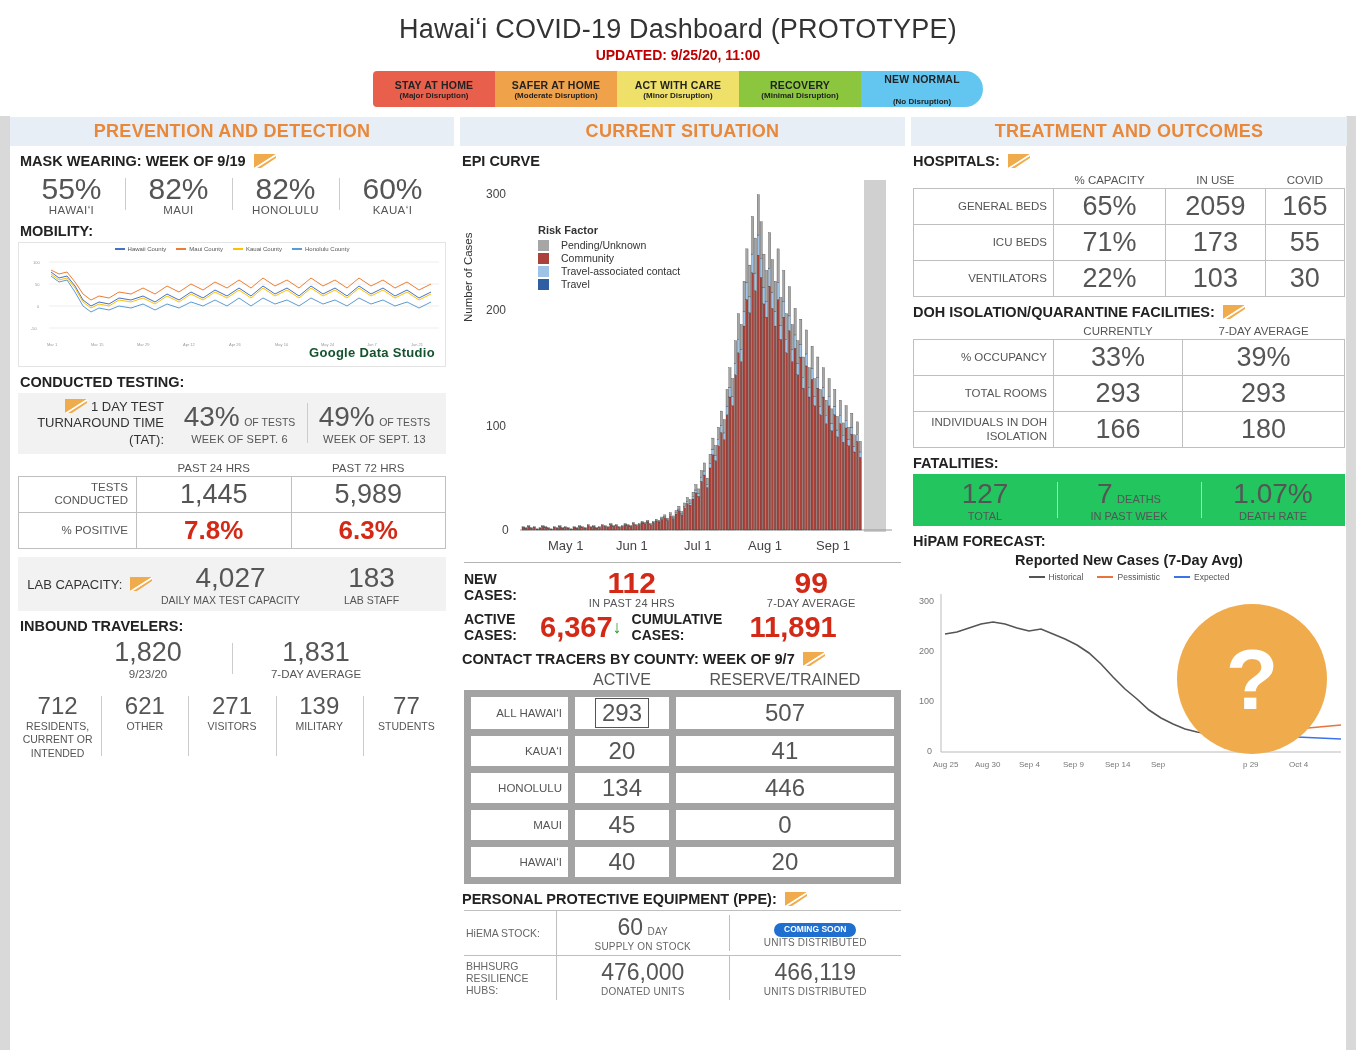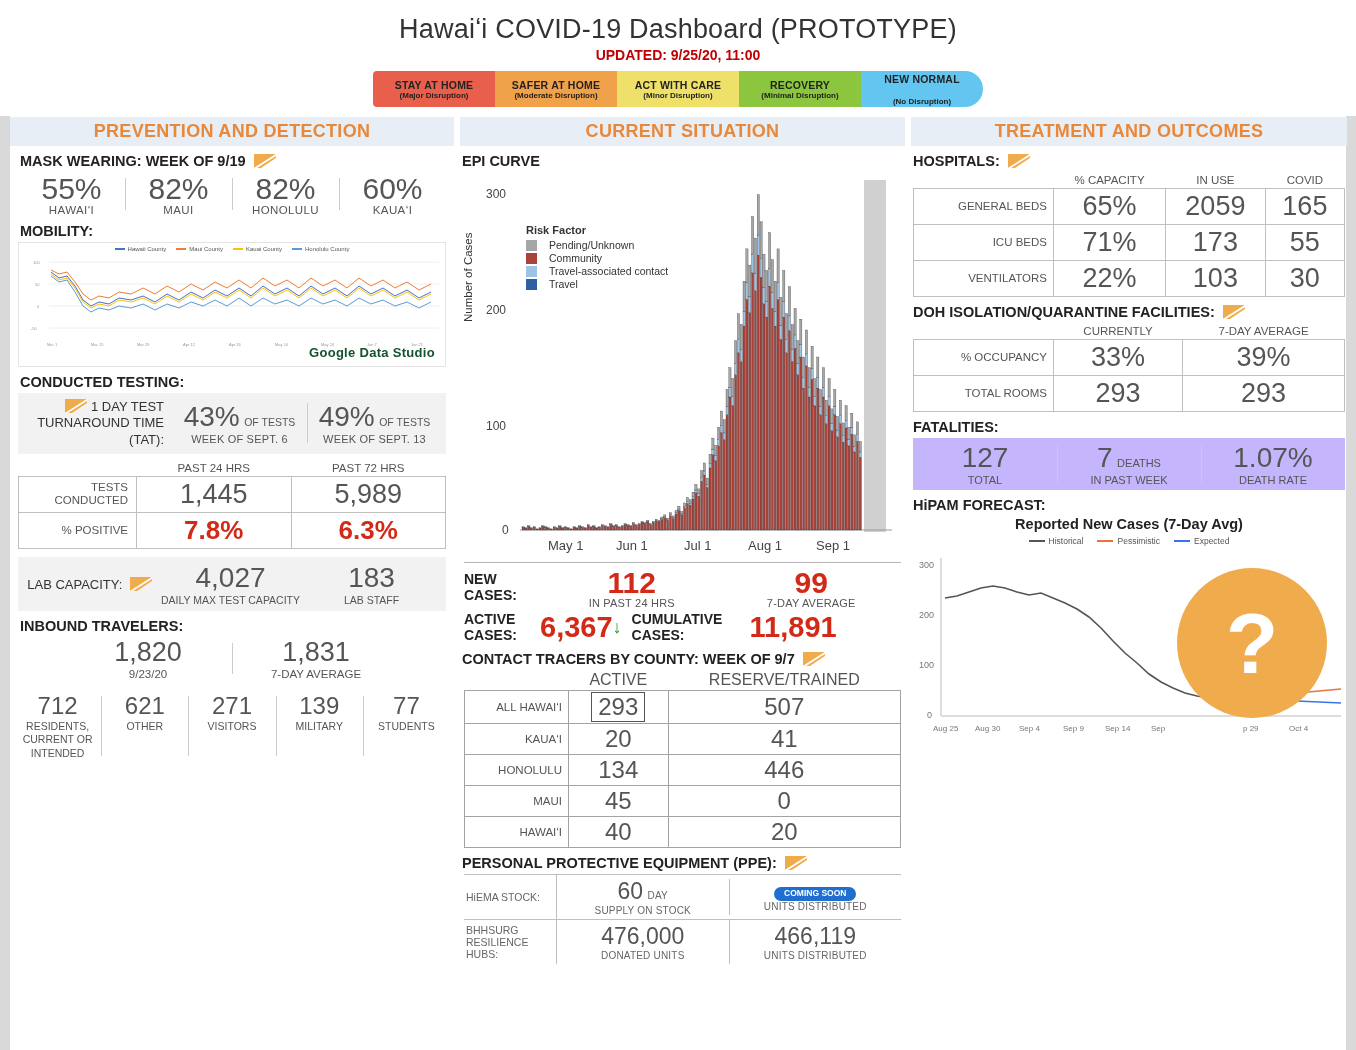--- a/index.html
+++ b/index.html
@@ -86,60 +86,60 @@
   .inb-sub { font-size:11.5px; color:#555; }
 
   .inb2 { display:flex; margin-top:12px; padding:0 4px; }
   .inb2-cell { flex:1; text-align:center; position:relative; }
   .inb2-cell + .inb2-cell:before { content:""; position:absolute; left:0; top:4px; bottom:4px; width:1px; background:#ccc; }
   .inb2-big { font-size:24px; color:#555; font-weight:300; }
   .inb2-sub { font-size:10.5px; color:#555; line-height:1.25; }
 
   
   .epi-wrap { position:relative; margin:0 4px; height:390px; }
-  .epi-legend { position:absolute; left:62px; top:52px; font-size:11px; color:#333; }
+  .epi-legend { position:absolute; left:74px; top:52px; font-size:11px; color:#333; }
   .epi-legend .lg-t { font-weight:bold; margin-bottom:3px; }
   .epi-legend div.it { display:flex; align-items:center; gap:12px; margin-bottom:1px; font-size:10.5px; }
   .epi-legend i { width:11px; height:11px; display:inline-block; }
   .ylabel { position:absolute; left:-2px; top:150px; transform:rotate(-90deg); transform-origin:left top; font-size:11.5px; color:#333; }
 
   .new-cases { display:flex; align-items:center; border-top:1px solid #b4b4b4; margin:0 4px; padding-top:3px; }
   .nc-lbl { width:78px; font-size:14px; font-weight:bold; color:#222; line-height:1.1; }
   .nc-item { flex:1; text-align:center; }
   .nc-big { font-size:30px; color:#d32a17; font-weight:bold; }
   .nc-sub { font-size:11px; color:#555; letter-spacing:.2px; margin-top:-3px; }
 
   .active-row { display:flex; align-items:center; margin:2px 4px 0 4px; }
   .ar-lbl { font-size:14px; font-weight:bold; color:#222; line-height:1.1; }
   .ar-big { font-size:29px; color:#d32a17; font-weight:bold; }
   .arrow-dn { color:#2e9b2e; font-size:18px; font-weight:bold; }
 
   table.ct { border-collapse:collapse; width:calc(100% - 8px); margin:2px 4px 0 4px; }
-  table.ct td { border:1px solid #a3a3a3; padding:1px 6px; }
+  table.ct td { border:7px solid #a3a3a3; padding:1px 6px; }
   .ct-hd { font-size:16px; color:#555; text-align:center; border:none !important; }
   .ct-lbl { font-size:11.5px; color:#555; text-align:right; width:104px; }
   .ct-val { font-size:24px; color:#555; text-align:center; font-weight:300; }
   .boxed { display:inline-block; border:1px solid #555; padding:0 6px; }
 
   .ppe-box { margin:0 4px; }
   .ppe-row { display:flex; align-items:center; border-top:1px solid #bfbfbf; }
   .ppe-lbl { width:92px; font-size:10.5px; color:#666; line-height:1.15; padding:4px 0 4px 2px; }
   .ppe-c { flex:1; text-align:center; padding:3px 0; border-left:1px solid #bfbfbf; }
   .ppe-big { font-size:23px; color:#555; font-weight:300; }
   .ppe-sub { font-size:10px; color:#666; letter-spacing:.2px; }
   .badge-soon { display:inline-block; background:#1f6fd0; color:#fff; font-size:8.5px; font-weight:bold; border-radius:9px; padding:2px 10px; line-height:1.15; text-align:center; }
 
   
   table.tx { border-collapse:collapse; width:calc(100% - 4px); margin:2px 2px 0 2px; }
   table.tx td { border:1px solid #bfbfbf; padding:2px 6px; }
   .tx-hd { font-size:11.5px; color:#555; text-align:center; border:none !important; }
   .tx-lbl { font-size:11.5px; color:#555; text-align:right; width:140px; line-height:1.15; }
   .tx-val { font-size:27px; color:#555; text-align:center; font-weight:300; }
 
-  .fat-row { display:flex; margin:2px 2px 0 2px; background:#c4b5fd; padding:4px 0; }
+  .fat-row { display:flex; margin:2px 2px 0 2px; background:#22c55e; padding:4px 0; }
   .fat-cell { flex:1; text-align:center; position:relative; }
   .fat-cell + .fat-cell:before { content:""; position:absolute; left:0; top:4px; bottom:4px; width:1px; background:#ccc; }
   .fat-big { font-size:28px; color:#555; font-weight:300; }
   .fat-sub { font-size:11px; color:#555; }
   .inline-sub { font-size:11px; color:#555; }
 
   .fc-box { margin:2px 2px 0 2px; position:relative; height:255px; }
   .fc-title { text-align:center; font-size:14.5px; font-weight:bold; color:#222; margin-top:2px; }
   .fc-legend { display:flex; justify-content:center; gap:14px; margin-top:4px; }
   .fc-legend div { font-size:8.5px; color:#555; display:flex; align-items:center; gap:4px; }
@@ -923,20 +923,25 @@
       <tr>
         <td class="tx-lbl">% OCCUPANCY</td>
         <td class="tx-val">33%</td>
         <td class="tx-val">39%</td>
       </tr>
       <tr>
         <td class="tx-lbl">TOTAL ROOMS</td>
         <td class="tx-val">293</td>
         <td class="tx-val">293</td>
       </tr>
+      <tr>
+        <td class="tx-lbl">INDIVIDUALS IN DOH ISOLATION</td>
+        <td class="tx-val">166</td>
+        <td class="tx-val">180</td>
+      </tr>
     </tbody>
       </table>
 
     <div class="sec-title nolm">FATALITIES:</div>
     <div class="fat-row">
       <div class="fat-cell">
         <div class="fat-big">127</div>
         <div class="fat-sub">TOTAL</div>
       </div>
       <div class="fat-cell">

